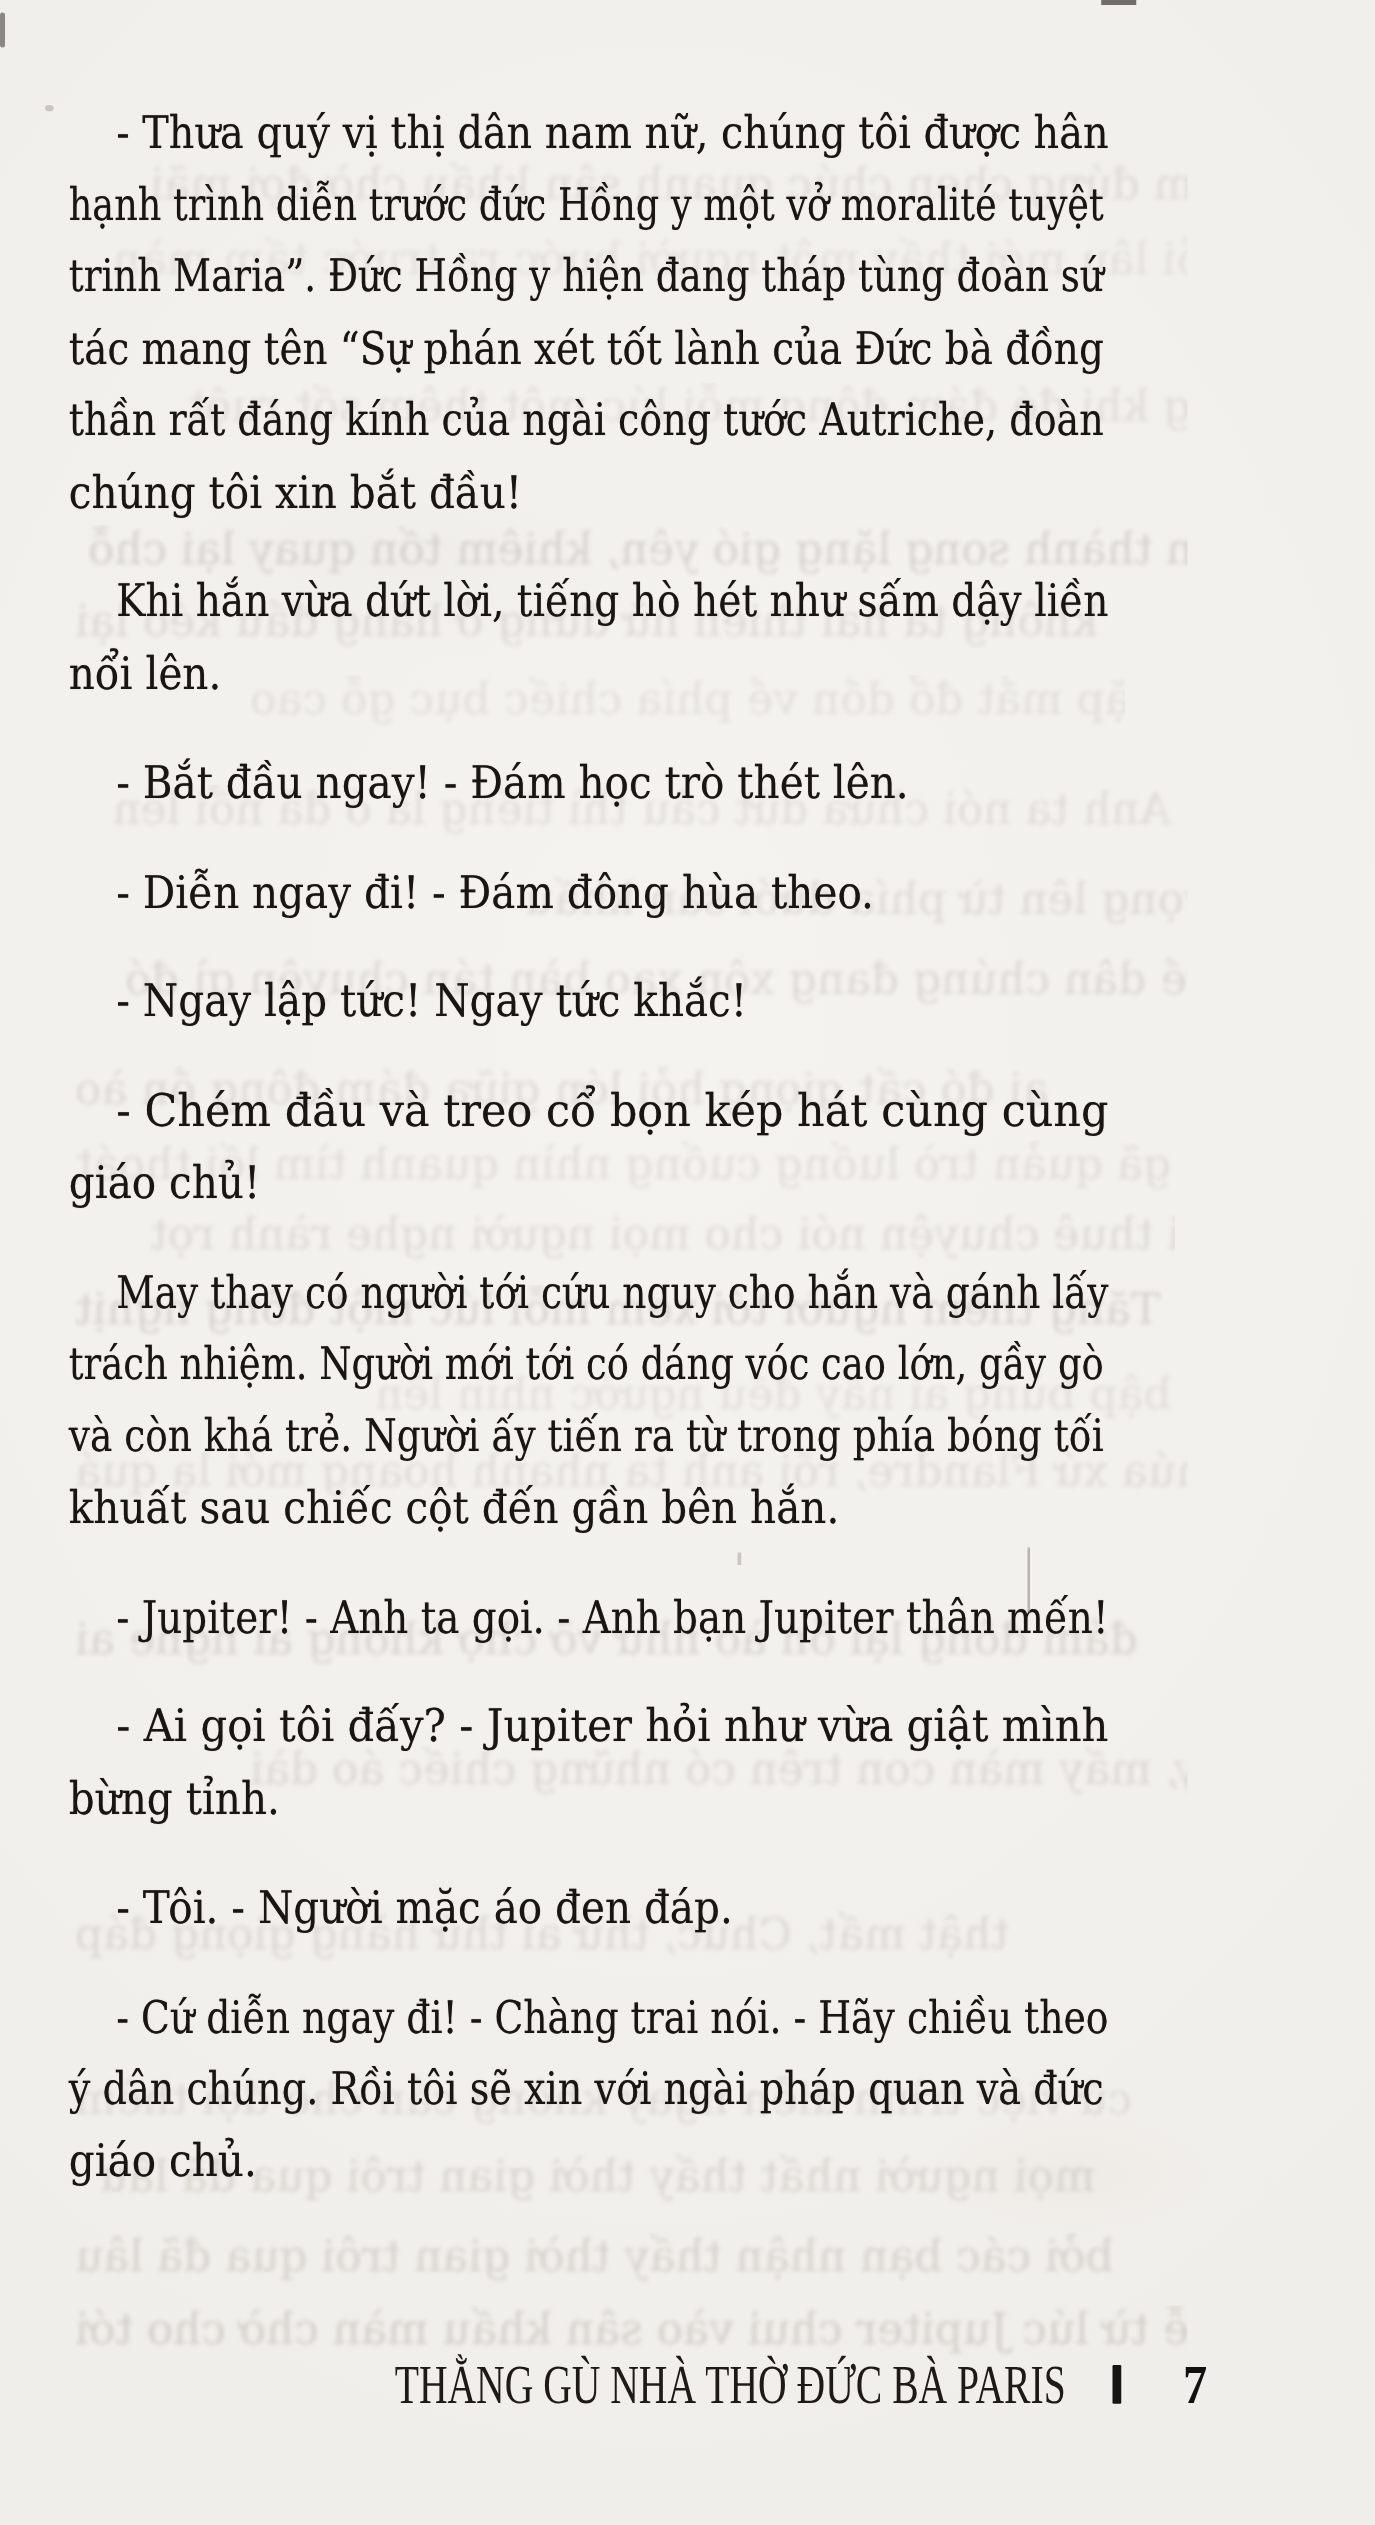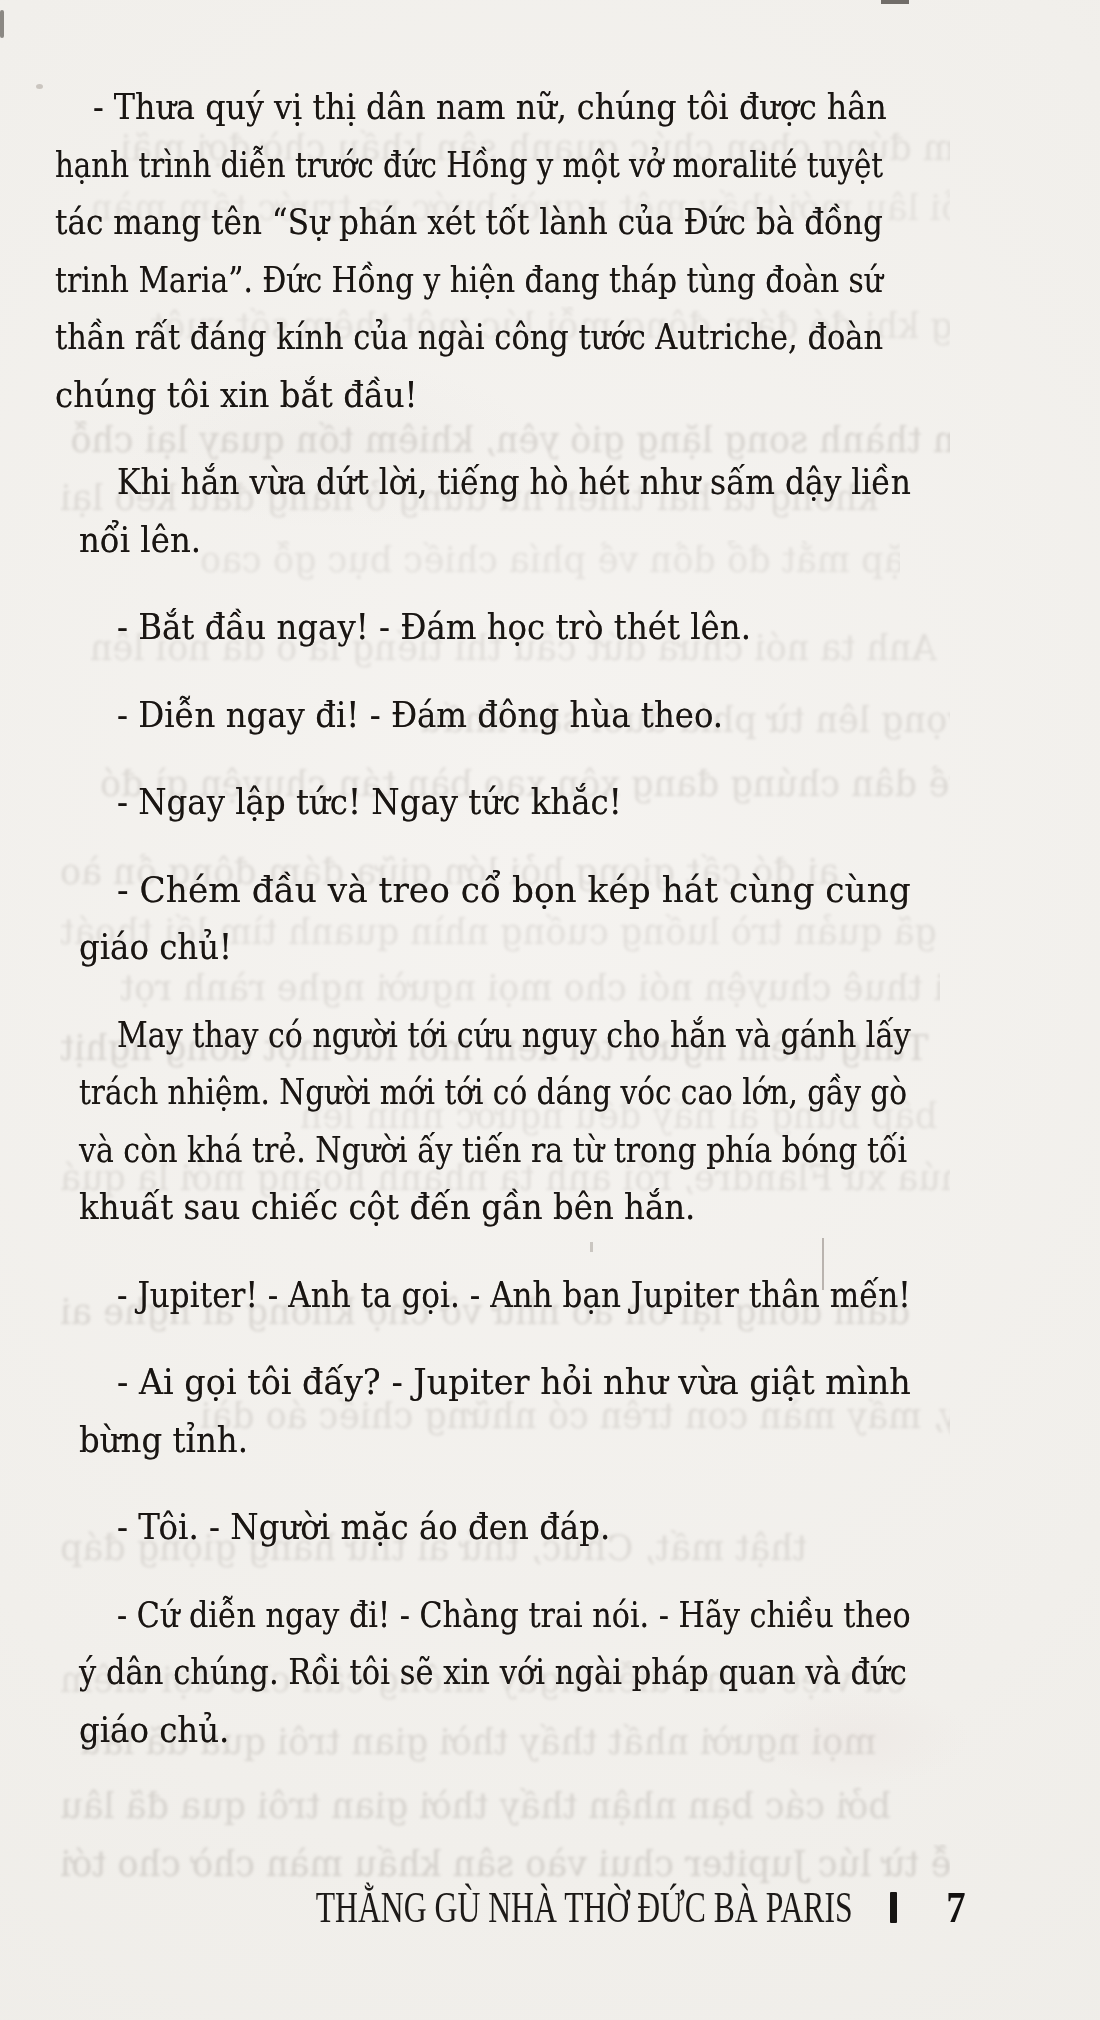--- a/index.html
+++ b/index.html
@@ -33,21 +33,21 @@
   }
   
   .text-col {
     position: absolute;
     left: 55px;
     top: 78px;
     width: 920px;
     color: #191512;
   }
   .para { margin: 0; }
-  .para + .para { margin-top: 30px; margin-left: 24px; }
+  .para + .para { margin-top: 30px; }
   .line {
     height: 57.5px;
     line-height: 57.5px;
     font-size: 36px;
     white-space: nowrap;
   }
   .line > span {
     display: inline-block;
     transform-origin: left center;
     text-shadow: 0 0 0.6px rgba(25,21,18,0.55);
@@ -122,22 +122,22 @@
     <div class="gline" style="top:1722px;left:80px;width:870px;opacity:.21"><span>mọi người nhất thấy thời gian trôi qua đã lâu</span></div>
     <div class="gline" style="top:1786px;left:60px;width:890px;opacity:.23"><span>bởi các bạn nhận thấy thời gian trôi qua đã lâu</span></div>
     <div class="gline" style="top:1844px;left:60px;width:890px;opacity:.25"><span>lễ từ lúc Jupiter chui vào sân khấu màn chờ cho tới</span></div>
   </div>
 
   <div class="text-col">
 
     <div class="para">
       <div class="line first"><span style="transform: scaleX(0.883878);">- Thưa quý vị thị dân nam nữ, chúng tôi được hân</span></div>
       <div class="line"><span style="transform: scaleX(0.8139);">hạnh trình diễn trước đức Hồng y một vở moralité tuyệt</span></div>
+      <div class="line"><span style="transform: scaleX(0.82656);">trinh Maria”. Đức Hồng y hiện đang tháp tùng đoàn sứ</span></div>
       <div class="line"><span style="transform: scaleX(0.863128);">tác mang tên “Sự phán xét tốt lành của Đức bà đồng</span></div>
-      <div class="line"><span style="transform: scaleX(0.82656);">trinh Maria”. Đức Hồng y hiện đang tháp tùng đoàn sứ</span></div>
       <div class="line"><span style="transform: scaleX(0.845345);">thần rất đáng kính của ngài công tước Autriche, đoàn</span></div>
       <div class="line last"><span style="transform: scaleX(0.9);">chúng tôi xin bắt đầu!</span></div>
     </div>
 
     <div class="para">
       <div class="line first"><span style="transform: scaleX(0.869675);">Khi hắn vừa dứt lời, tiếng hò hét như sấm dậy liền</span></div>
       <div class="line last"><span style="transform: scaleX(0.9);">nổi lên.</span></div>
     </div>
 
     <div class="para">

